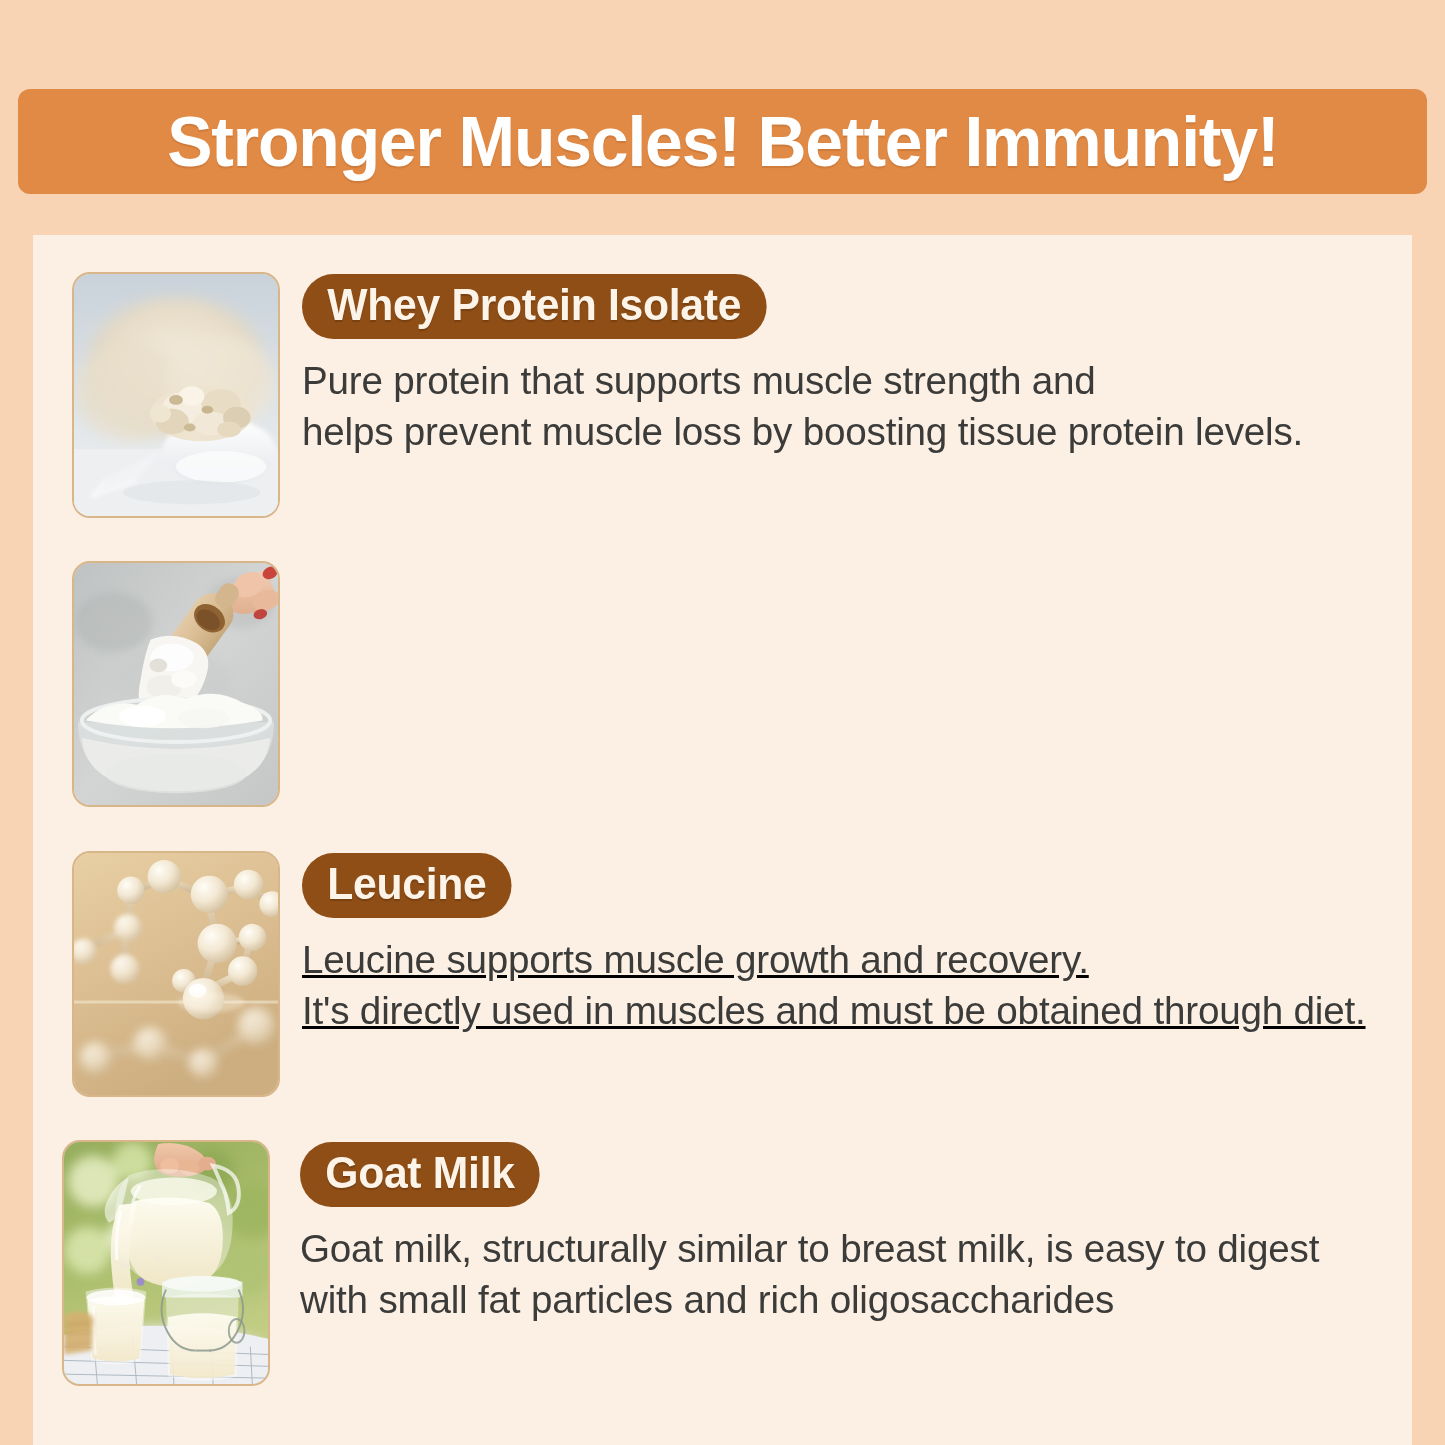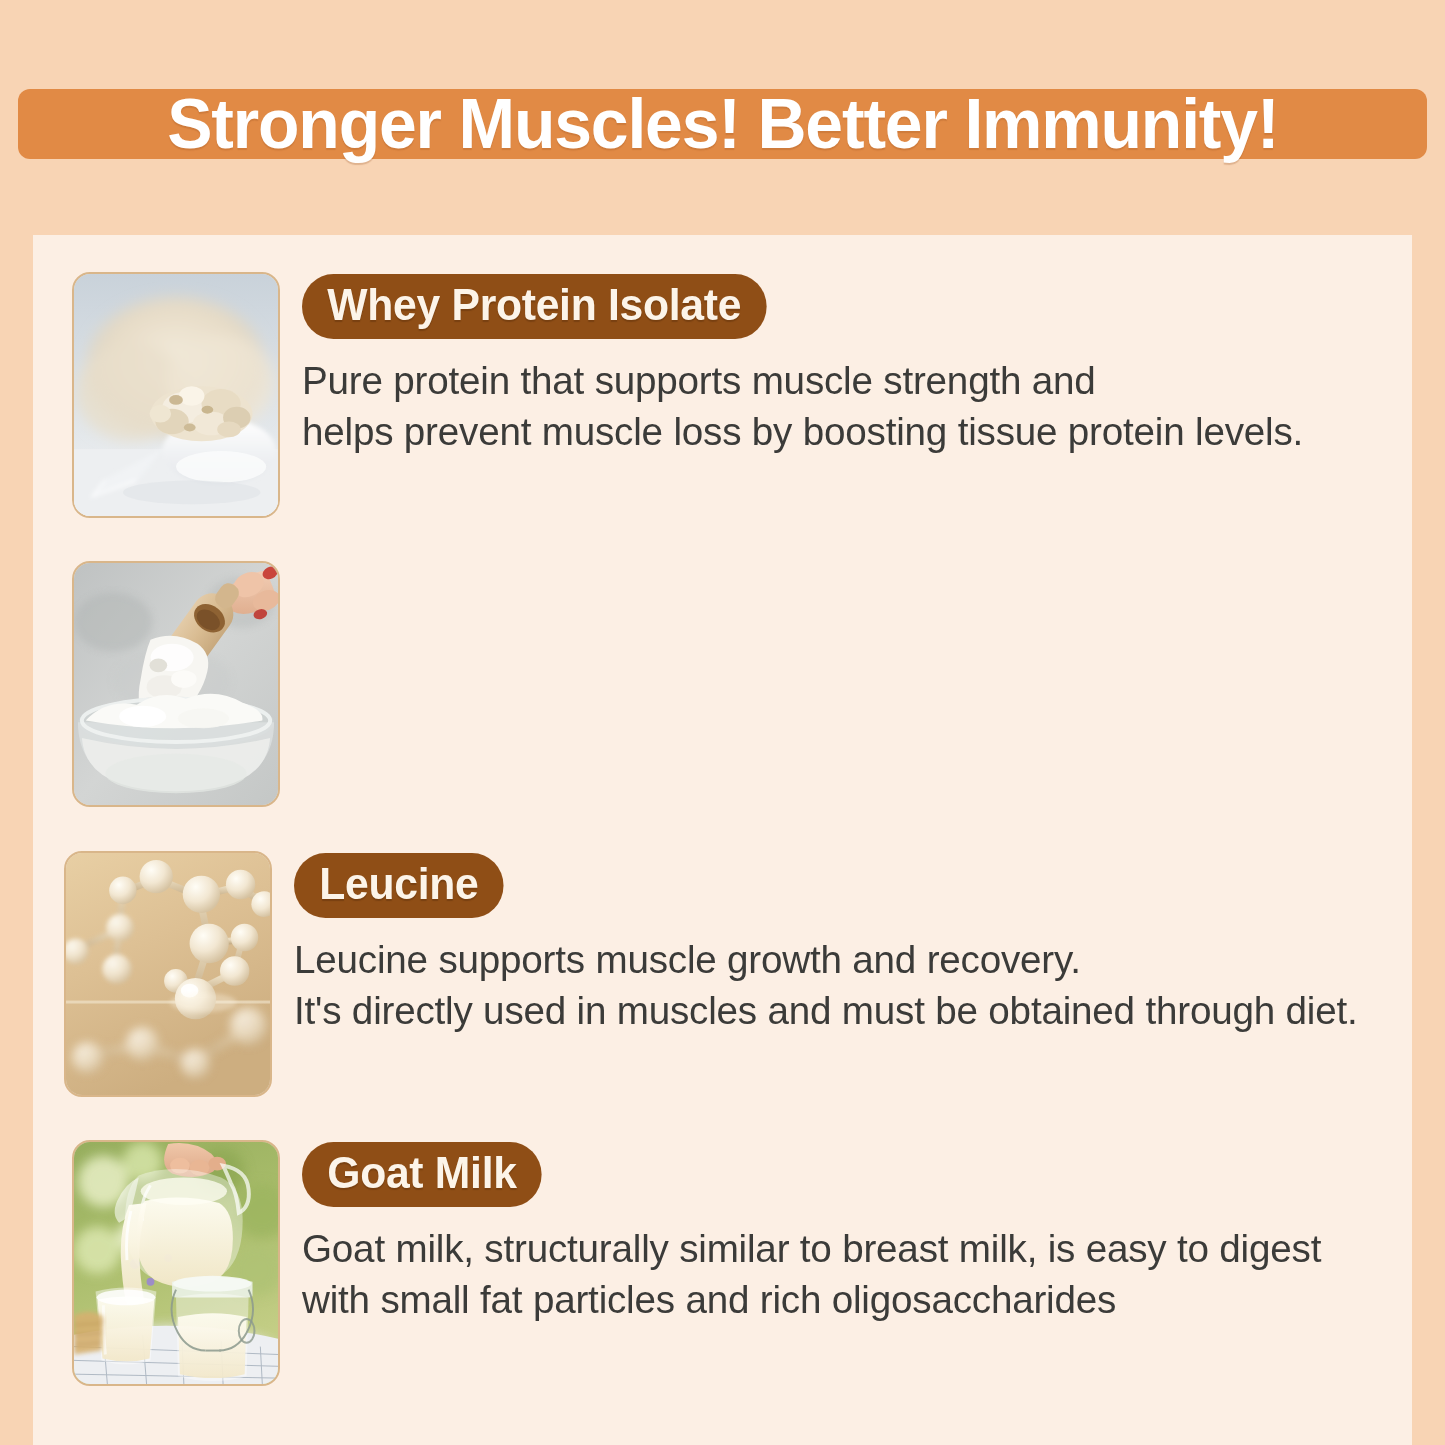--- a/index.html
+++ b/index.html
@@ -14,21 +14,21 @@
     overflow: hidden;
     position: relative;
   }
 
   
   .banner {
     position: absolute;
     left: 18px;
     top: 89px;
     width: 1409px;
-    height: 70px;
+    height: 105px;
     background: #E18A45;
     border-radius: 12px;
     display: flex;
     align-items: center;
     justify-content: center;
     box-sizing: border-box;
     padding: 18px 14px;
   }
   .banner-title {
     font-family: "Liberation Sans Narrow", "Liberation Sans", sans-serif;
@@ -54,22 +54,22 @@
   }
 
   
   .row {
     position: absolute;
     display: flex;
     align-items: flex-start;
   }
   .row-1 { left: 72px; top: 272px; }
   .row-2 { left: 72px; top: 561px; }
-  .row-3 { left: 64px; top: 851px; }
-  .row-4 { left: 72px; top: 1140px; }
+  .row-3 { left: 72px; top: 851px; text-decoration: underline; }
+  .row-4 { left: 62px; top: 1140px; gap: 8px; }
 
   .thumb {
     width: 208px;
     height: 246px;
     border-radius: 18px;
     border: 2px solid #D9B68A;
     box-sizing: border-box;
     overflow: hidden;
     flex: 0 0 auto;
     position: relative;

